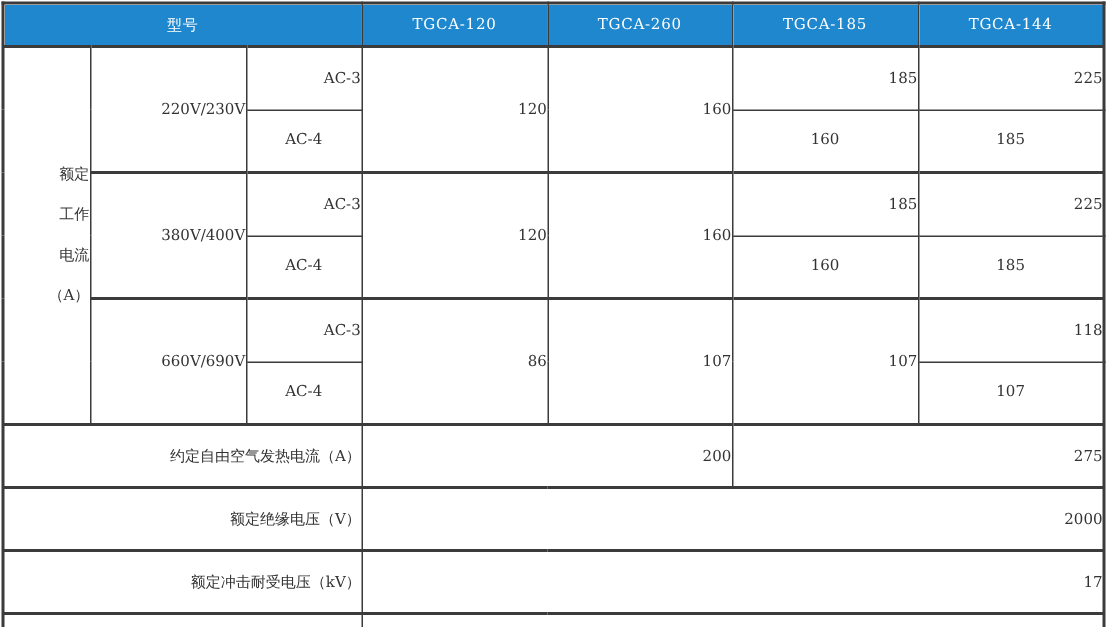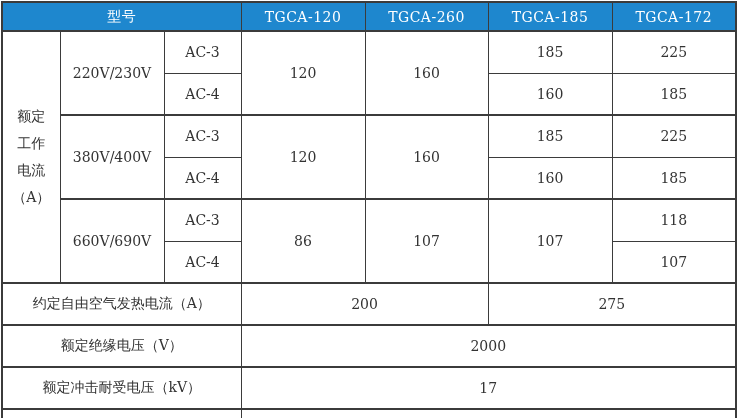--- a/index.html
+++ b/index.html
@@ -7,27 +7,27 @@
     width:738px; height:418px; overflow:hidden; background:#ffffff;
     box-sizing:border-box; padding:1px;
     font-family:"DejaVu Serif","Liberation Serif",serif;
   }
   table.spec {
     border-collapse:collapse; table-layout:fixed; width:735px;
     border:2px solid #3b3b3b; color:#333333;
   }
   td,th {
     border:1px solid #3b3b3b; text-align:center; vertical-align:middle;
-    padding:0; font-size:14px; font-weight:normal; overflow:hidden;
+    padding:0; font-size:10px; font-weight:normal; overflow:hidden;
     font-family:"DejaVu Serif","Liberation Serif",serif;
   }
   tr.hdr { height:29px; }
   tr.hdr th { background:#1E87CE; color:#ffffff; letter-spacing:0.5px; border-color:#3b3b3b; }
   tr.body { height:42px; }
-  tr.thick td { border-top-width:2px; }
+  tr.thick td { border-top-width:2px;text-align:right; }
   tr.partial { height:14px; }
   tr.partial td { border-top-width:2px; }
   .rlabel span { display:block; line-height:27px; }
 </style>
 </head>
 <body>
 
 <div class="wrap">
 <table class="spec">
   <colgroup>
@@ -39,21 +39,21 @@
         <col style="width:124px">
         <col style="width:124px">
   </colgroup>
 
   <tbody>
         <tr class="hdr">
     <th colspan="3">型号</th>
     <th>TGCA-120</th>
     <th>TGCA-260</th>
     <th>TGCA-185</th>
-    <th>TGCA-172</th>
+    <th>TGCA-144</th>
   </tr>
 
   <tr class="body thick">
     <td rowspan="6" class="rlabel">
       <span>额定</span>
       <span>工作</span>
       <span>电流</span>
       <span>（A）</span>
     </td>
     <td rowspan="2">220V/230V</td>

